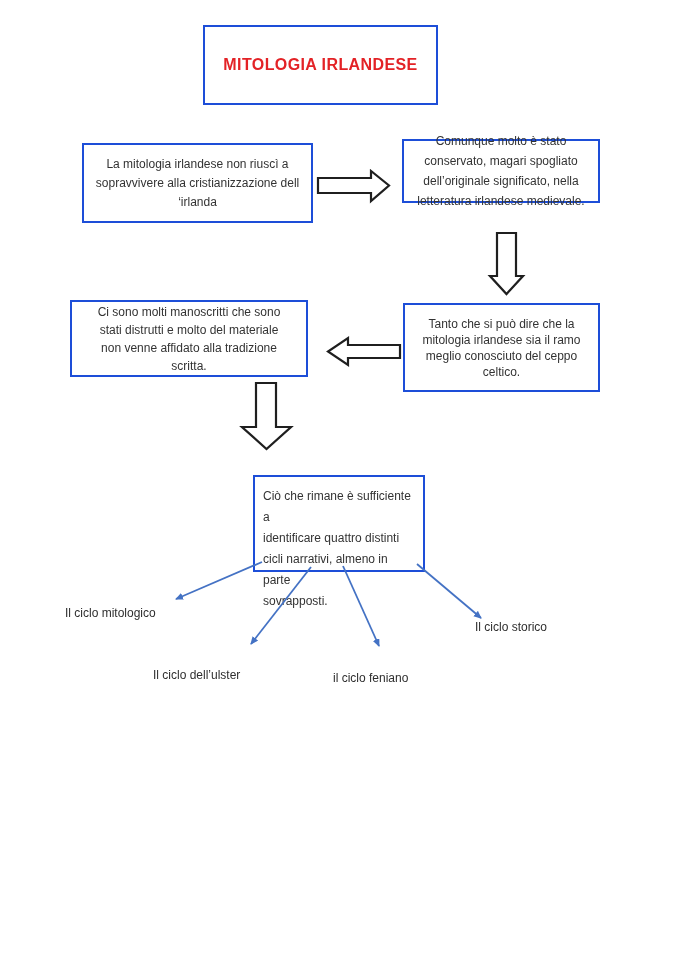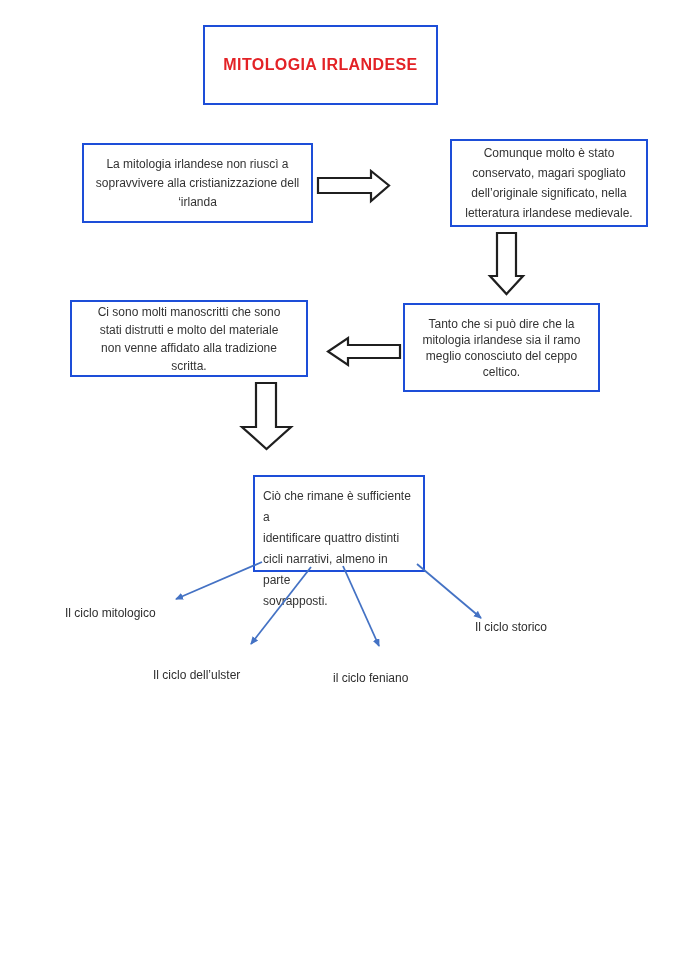--- a/index.html
+++ b/index.html
@@ -33,21 +33,21 @@
   }
   #title-box .title-text {
     color: #e32226;
     font-weight: bold;
     font-size: 16px;
     letter-spacing: 0.4px;
     text-align: center;
     white-space: nowrap;
   }
   #box-intro       { left: 82px;  top: 143px; width: 231px; height: 80px; }
-  #box-conservato  { left: 402px; top: 139px; width: 198px; height: 88px; margin-left: 48px; }
+  #box-conservato  { left: 402px; top: 139px; width: 198px; height: 64px; }
   #box-conservato .box-text { line-height: 20px; }
   #box-ramo        { left: 403px; top: 303px; width: 197px; height: 89px; }
   #box-ramo .box-text { line-height: 16px; }
   #box-manoscritti { left: 70px;  top: 300px; width: 238px; height: 77px; }
   #box-manoscritti .box-text { line-height: 18px; }
   #box-cicli       { left: 253px; top: 475px; width: 172px; height: 97px;
                      align-items: flex-start; justify-content: flex-start;
                      padding: 9px 8px; }
   #box-cicli .box-text { text-align: left; line-height: 21px; font-size: 12px; }
   .cycle-label {

